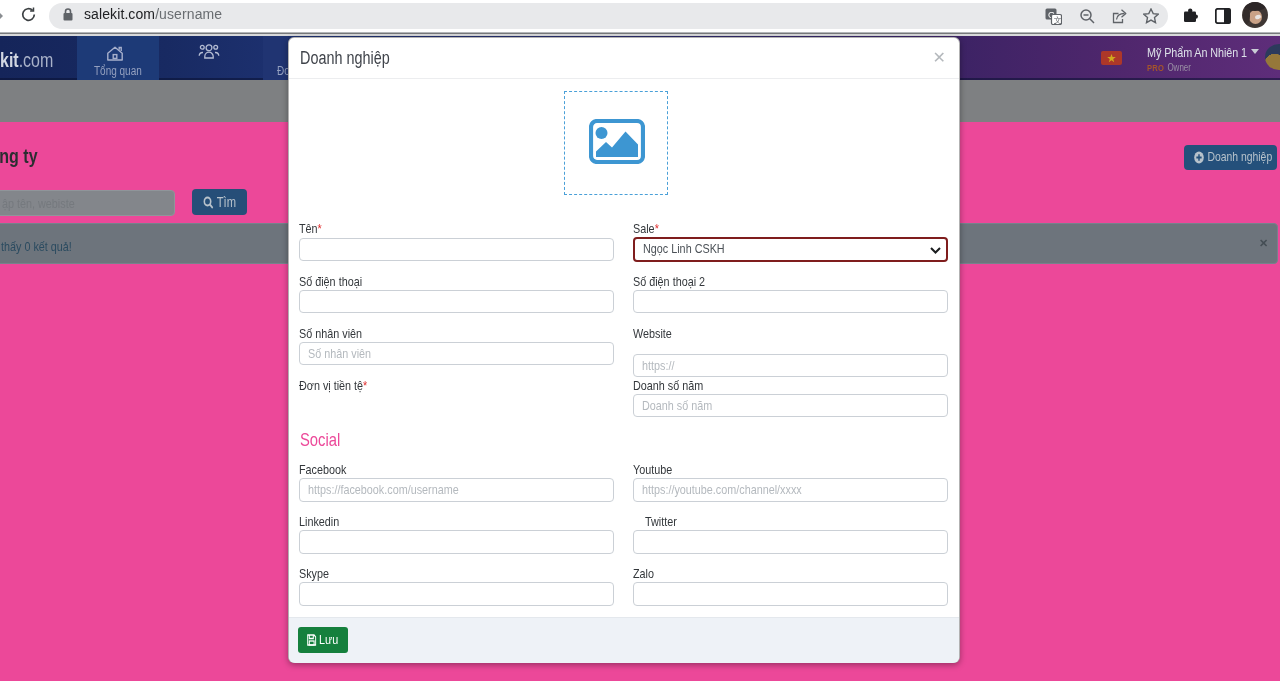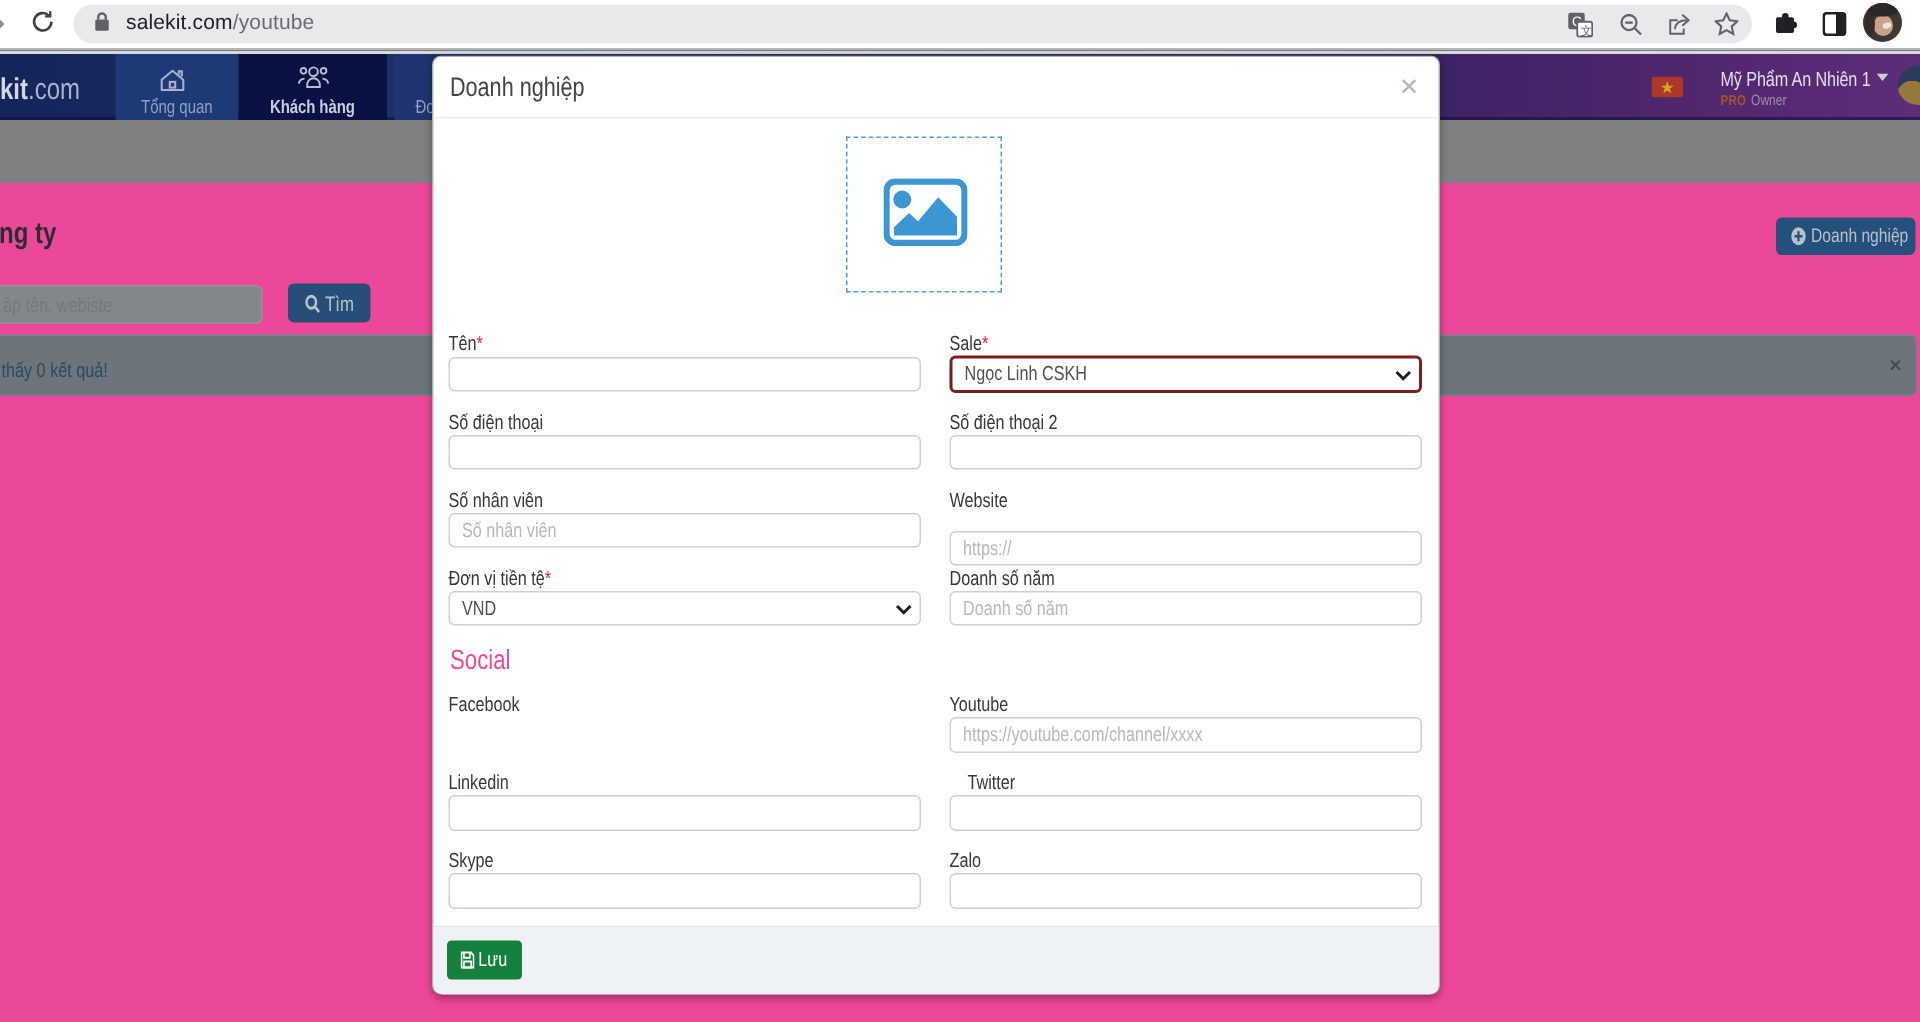--- a/index.html
+++ b/index.html
@@ -72,23 +72,20 @@
 </style>
 </head>
 <body>
 
 <div class="abs" id="pagearea">
   <div class="abs" id="navstrip"></div>
   <div class="abs" id="navbar">
     <div id="logo"><span class="cx">kit<span>.com</span></span></div>
     <div class="navitem" id="ni1">
         <div class="navlabel"><span class="cxc">Tổng quan</span></div>
-      </div>
-    <div class="navitem" id="ni2">
-        <div class="navlabel" style="color:#c6cdde;font-weight:600;letter-spacing:-0.1px;"><span class="cxc">Khách hàng</span></div>
       </div>
     <div class="navitem" id="ni3">
         <div class="navlabel" style="left:14px;text-align:left;"><span class="cx">Đơ</span></div>
       </div>
     <svg style="position:absolute;left:105px;top:9px;" width="20" height="16" viewBox="0 0 20 16" fill="none" stroke="#a7b0cc" stroke-width="1.4">
       <path d="M2.8 8.2 L10 2.2 L17.2 8.2 V15 H2.8 Z" stroke-linejoin="round"></path>
       <rect x="8.2" y="9.6" width="3.6" height="3.8"></rect>
       <path d="M14.2 4.7 V2.5 h2 V6"></path>
     </svg>
     <svg style="position:absolute;left:198px;top:8px;" width="22" height="15" viewBox="0 0 22 15" fill="none" stroke="#b5bdd3" stroke-width="1.3">
@@ -155,31 +152,27 @@
   <div class="inp c1" style="top:251.5px;"></div>
   <div class="inp c2" style="top:251.5px;"></div>
 
   <div class="lbl c1" style="top:287.5px;"><span class="cx">Số nhân viên</span></div>
   <div class="lbl c2" style="top:287.5px;"><span class="cx">Website</span></div>
   <div class="inp c1 ph" style="top:303.5px;"><span class="cx">Số nhân viên</span></div>
   <div class="inp c2 ph" style="top:303.5px;margin-top:12px;"><span class="cx">https://</span></div>
 
   <div class="lbl c1" style="top:339.5px;"><span class="cx">Đơn vị tiền tệ<em>*</em></span></div>
   <div class="lbl c2" style="top:339.5px;"><span class="cx">Doanh số năm</span></div>
-  <div class="inp c1" style="top:355.5px;"><span class="cx">VND</span>
-    <svg class="caret" width="11" height="7" viewBox="0 0 11 7" fill="none" stroke="#1b1d1f" stroke-width="2">
-        <path d="M1 1 L5.5 5.5 L10 1"></path>
-      </svg>
-  </div>
   <div class="inp c2 ph" style="top:355.5px;"><span class="cx">Doanh số năm</span></div>
 
   <div id="social"><span class="cx">Social</span></div>
 
   <div class="lbl c1" style="top:423.5px;"><span class="cx">Facebook</span></div>
   <div class="lbl c2" style="top:423.5px;"><span class="cx">Youtube</span></div>
+  <div class="inp c1 ph" style="top:440px;"><span class="cx">https://facebook.com/username</span></div>
   <div class="inp c2 ph" style="top:440px;"><span class="cx">https://youtube.com/channel/xxxx</span></div>
 
   <div class="lbl c1" style="top:475.5px;"><span class="cx">Linkedin</span></div>
   <div class="lbl c2" style="top:475.5px;margin-left:12px;"><span class="cx">Twitter</span></div>
   <div class="inp c1" style="top:492px;"></div>
   <div class="inp c2" style="top:492px;"></div>
 
   <div class="lbl c1" style="top:527.5px;"><span class="cx">Skype</span></div>
   <div class="lbl c2" style="top:527.5px;"><span class="cx">Zalo</span></div>
   <div class="inp c1" style="top:544px;"></div>
@@ -200,21 +193,21 @@
     </svg>
   <svg style="position:absolute;left:21px;top:7px;" width="15" height="15" viewBox="0 0 15 15" fill="none" stroke="#3c4043" stroke-width="1.7">
     <path d="M13.3 7.5 a5.8 5.8 0 1 1 -1.7 -4.1"></path>
       <path d="M12.5 0.5 v3.4 h-3.4" stroke-width="1.5" fill="none"></path>
   </svg>
   <div id="omnibox"></div>
   <svg style="position:absolute;left:63px;top:8px;" width="10" height="13" viewBox="0 0 10 13">
     <rect x="0.5" y="5" width="9" height="7.5" rx="1" fill="#5f6368"></rect>
     <path d="M2.5 5 V3.5 a2.5 2.5 0 0 1 5 0 V5" fill="none" stroke="#5f6368" stroke-width="1.6"></path>
   </svg>
-  <div class="urltext">salekit.com<span class="urlgray">/youtube</span></div>
+  <div class="urltext">salekit.com<span class="urlgray">/username</span></div>
 
   <svg style="position:absolute;left:1045px;top:8px;" width="17" height="17" viewBox="0 0 17 17">
     <rect x="0.5" y="0.5" width="11" height="11" rx="1.5" fill="#5f6368"></rect>
     <text x="3" y="9.5" font-size="9" fill="#fff" font-family="Liberation Sans">G</text>
     <rect x="6.5" y="6.5" width="10" height="10" rx="1.5" fill="#fff" stroke="#5f6368" stroke-width="1.2"></rect>
     <text x="8.7" y="15" font-size="8" fill="#5f6368" font-family="Liberation Sans">文</text>
   </svg>
 
   <svg style="position:absolute;left:1080px;top:9px;" width="15" height="15" viewBox="0 0 15 15" fill="none" stroke="#5f6368" stroke-width="1.5">
     <circle cx="6" cy="6" r="5"></circle>

